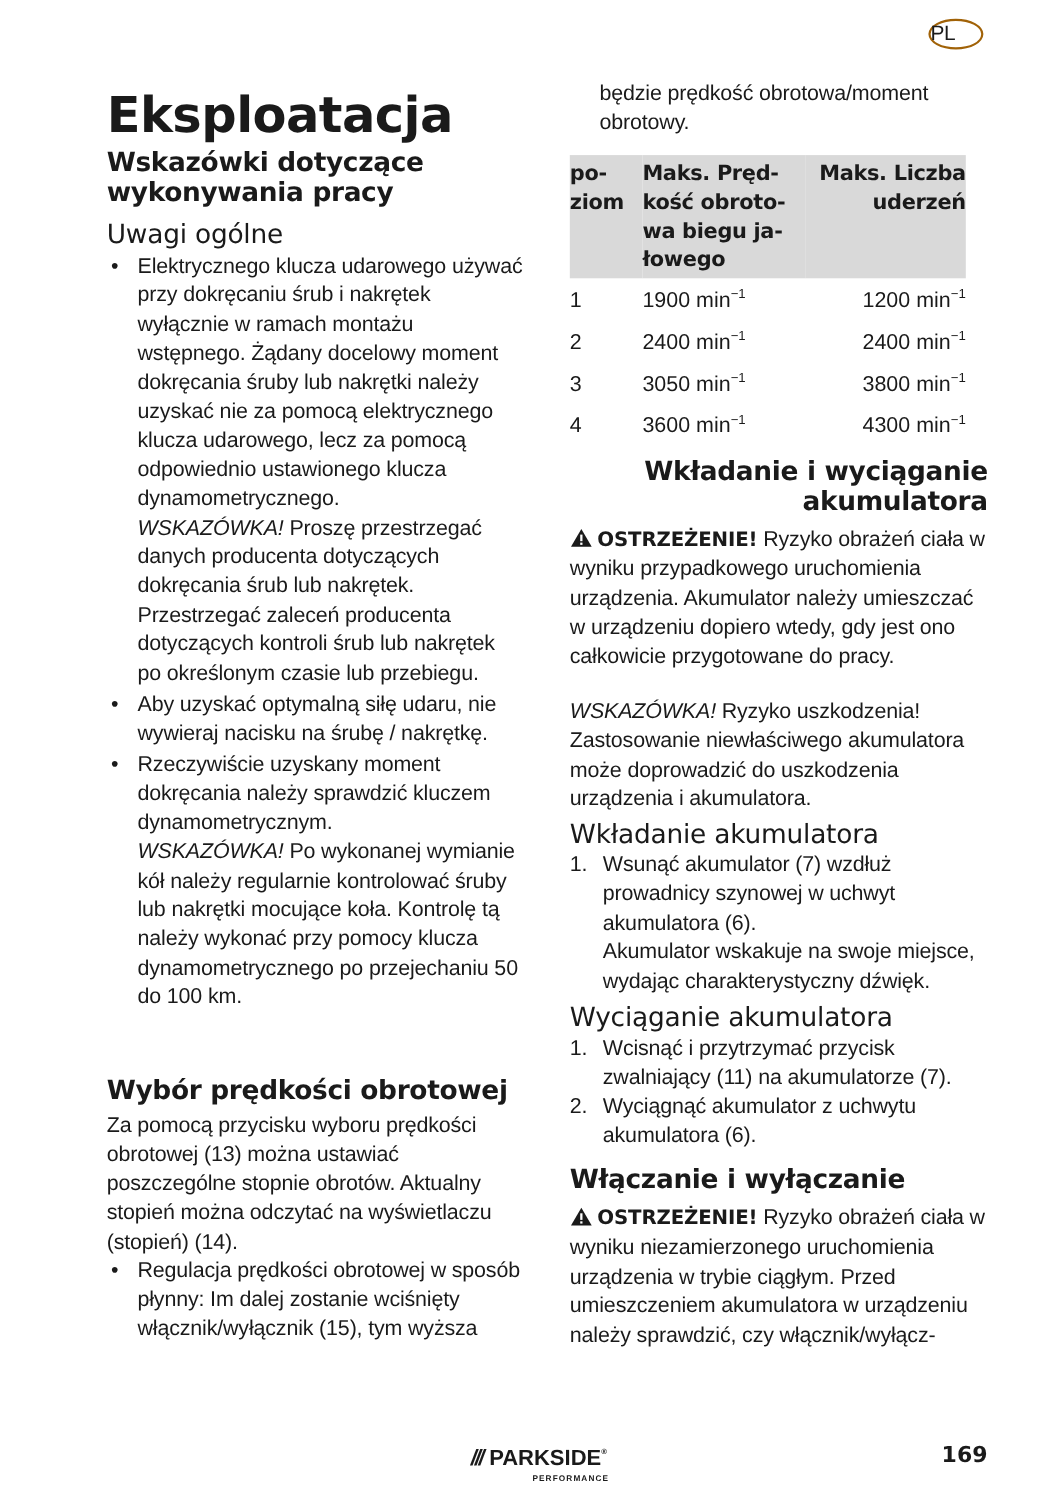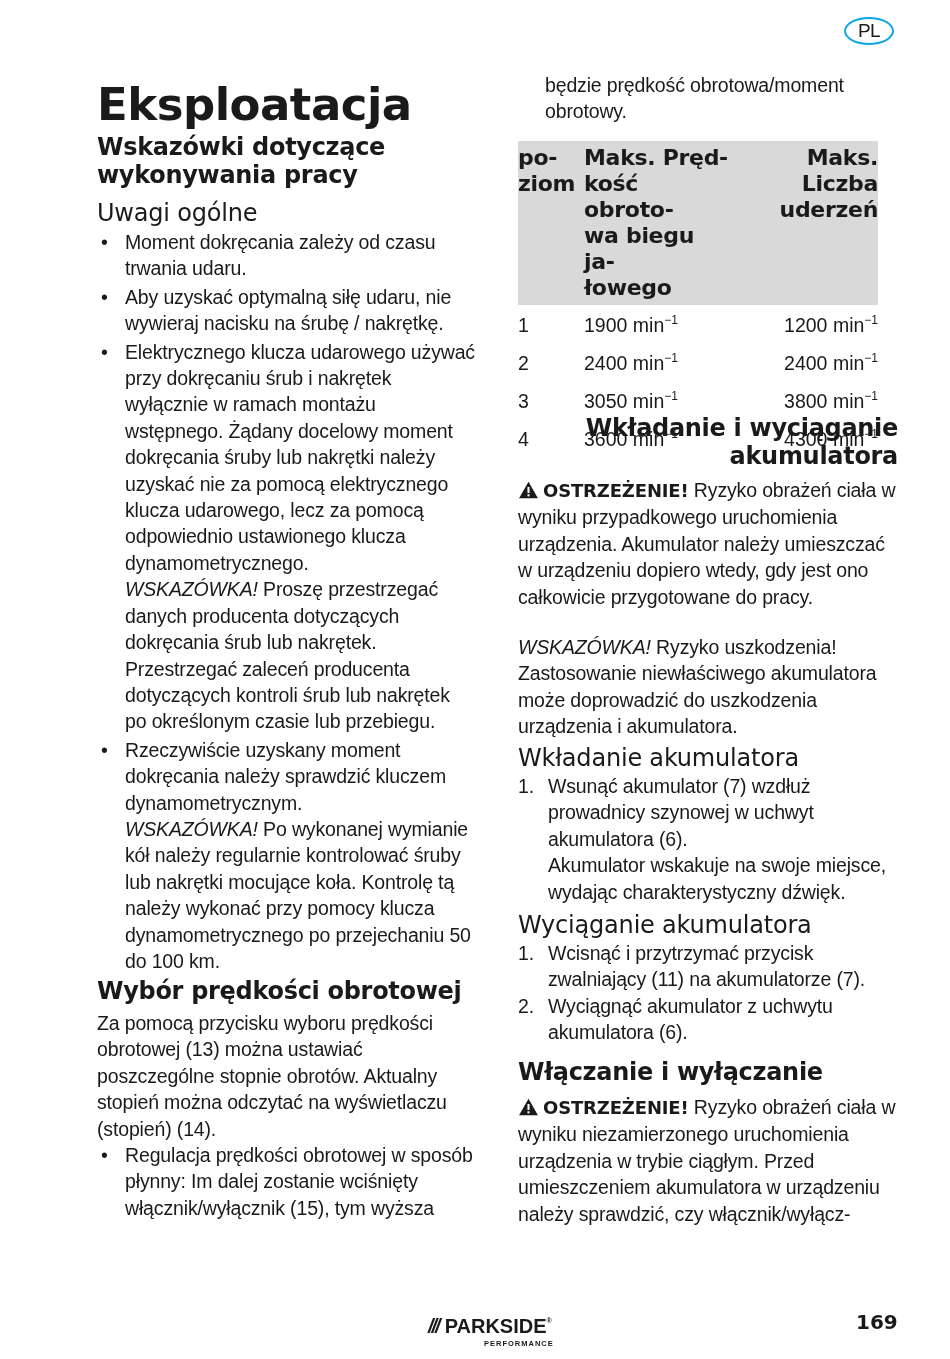--- a/index.html
+++ b/index.html
@@ -2,23 +2,23 @@
 <html><head>
   <meta charset="utf-8">
   <style>
     html, body { margin: 0; padding: 0; background: #ffffff; }
     body {
       width: 950px; height: 1359px; position: relative; overflow: hidden;
       font-family: "DejaVu Sans", sans-serif; color: #1a1a1a;
     }
     .lang-badge {
       position: absolute; left: 844px; top: 17px; width: 50px; height: 28px;
-      border: 2px solid #0ea5e9; border-radius: 50%; box-sizing: border-box;
+      border: 2px solid #a16207; border-radius: 50%; box-sizing: border-box;
       font-family: "Liberation Sans", sans-serif; font-size: 19px; line-height: 24px;
-      text-align: center; letter-spacing: -0.5px;
+      text-align: left; letter-spacing: -0.5px;
     }
     .col { position: absolute; top: 0; }
     .col-left { left: 97px; width: 378px; }
     .col-right { left: 518px; width: 380px; }
     .body-text {
       font-family: "Liberation Sans", sans-serif; font-size: 19.5px; line-height: 26.4px;
       margin: 0; letter-spacing: -0.15px;
     }
     h1 {
       position: absolute; left: 97px; top: 78px; margin: 0;
@@ -44,21 +44,21 @@
     .note-label { font-style: italic; }
     .sub-para { display: block; }
     .warn-label { font-family: "DejaVu Sans", sans-serif; font-weight: bold; font-size: 18px; }
     .warn-icon { display: inline-block; width: 21px; height: 18px; vertical-align: -2px; margin-right: 4px; }
 
     table.speed {
       position: absolute; left: 518px; top: 141px; width: 360px; border-collapse: collapse;
     }
     table.speed th {
       background: #d9d9d9; font-family: "DejaVu Sans", sans-serif; font-weight: bold;
-      font-size: 22px; line-height: 26px; text-align: left; vertical-align: top;
+      font-size: 19px; line-height: 26px; text-align: left; vertical-align: top;
       padding: 4px 0 4px 0; letter-spacing: -0.3px;
     }
     table.speed th.c3 { text-align: right; padding-right: 0; }
     table.speed td {
       font-family: "Liberation Sans", sans-serif; font-size: 19.5px; line-height: 26px;
       padding: 7px 0 5px 0; vertical-align: top;
     }
     table.speed td.c3 { text-align: right; }
     table.speed .c1 { width: 66px; }
     table.speed .c2 { width: 148px; }
@@ -88,28 +88,25 @@
 <div class="lang-badge">PL</div>
 
 <h1>Eksploatacja</h1>
 
 <div class="col col-left">
   <h2 class="abs" style="top:133px; width:378px;">Wskazówki dotyczące wykonywania pracy</h2>
   <h3 class="abs" style="top:201px;">Uwagi ogólne</h3>
 
   <ul class="bullets body-text abs" style="top:229px; width:378px;">
     <li style="margin-bottom:2px;">
-      <span>Moment dokręcania zależy od czasu trwania udaru.</span>
+      <span>Elektrycznego klucza udarowego używać przy dokręcaniu śrub i nakrętek wyłącznie w ramach montażu wstępnego. Żądany docelowy moment dokręcania śruby lub nakrętki należy uzyskać nie za pomocą elektrycznego klucza udarowego, lecz za pomocą odpowiednio ustawionego klucza dynamometrycznego.</span>
+      <span class="sub-para"><span class="note-label">WSKAZÓWKA!</span><span> Proszę przestrzegać danych producenta dotyczących dokręcania śrub lub nakrętek. Przestrzegać zaleceń producenta dotyczących kontroli śrub lub nakrętek po określonym czasie lub przebiegu.</span></span>
     </li>
     <li style="margin-bottom:2px;">
       <span>Aby uzyskać optymalną siłę udaru, nie wywieraj nacisku na śrubę / nakrętkę.</span>
-    </li>
-    <li style="margin-bottom:2px;">
-      <span>Elektrycznego klucza udarowego używać przy dokręcaniu śrub i nakrętek wyłącznie w ramach montażu wstępnego. Żądany docelowy moment dokręcania śruby lub nakrętki należy uzyskać nie za pomocą elektrycznego klucza udarowego, lecz za pomocą odpowiednio ustawionego klucza dynamometrycznego.</span>
-      <span class="sub-para"><span class="note-label">WSKAZÓWKA!</span><span> Proszę przestrzegać danych producenta dotyczących dokręcania śrub lub nakrętek. Przestrzegać zaleceń producenta dotyczących kontroli śrub lub nakrętek po określonym czasie lub przebiegu.</span></span>
     </li>
     <li>
       <span>Rzeczywiście uzyskany moment dokręcania należy sprawdzić kluczem dynamometrycznym.</span>
       <span class="sub-para"><span class="note-label">WSKAZÓWKA!</span><span> Po wykonanej wymianie kół należy regularnie kontrolować śruby lub nakrętki mocujące koła. Kontrolę tą należy wykonać przy pomocy klucza dynamometrycznego po przejechaniu 50 do 100 km.</span></span>
     </li>
   </ul>
 
   <h2 class="abs" style="top:977px; width:400px;">Wybór prędkości obrotowej</h2>
   <p class="body-text abs" style="top:1010px; width:378px;">Za pomocą przycisku wyboru prędkości obrotowej (13) można ustawiać poszczególne stopnie obrotów. Aktualny stopień można odczytać na wyświetlaczu (stopień) (14).</p>
   <ul class="bullets body-text abs" style="top:1142px; width:378px;">

